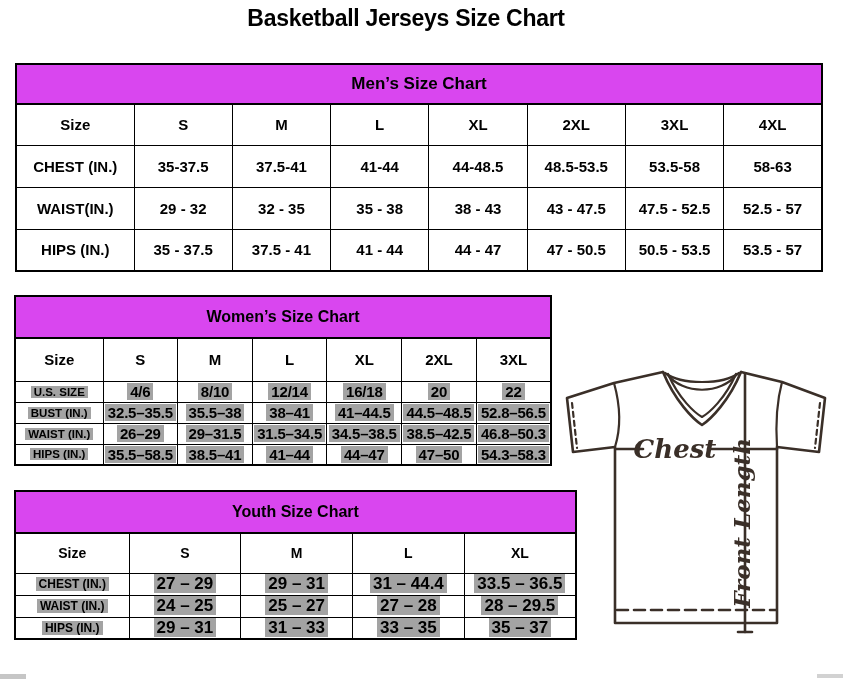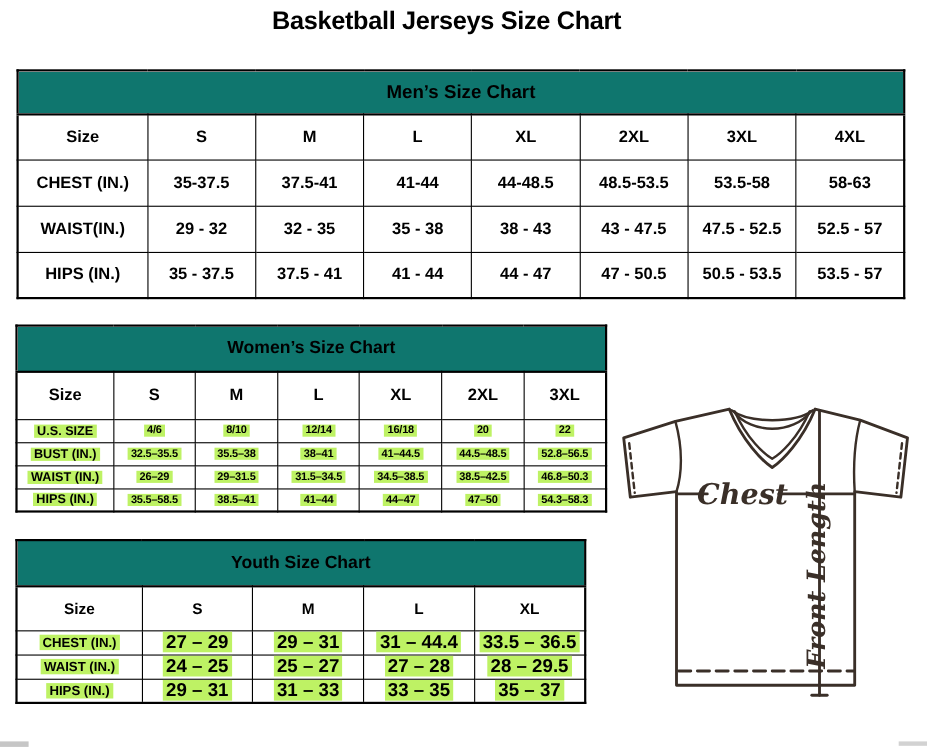--- a/index.html
+++ b/index.html
@@ -13,54 +13,54 @@
   }
   table.size-table{
     position:absolute;border-collapse:collapse;table-layout:fixed;
     border:2px solid #000;
   }
   .size-table th,.size-table td{
     border:1px solid #000;text-align:center;vertical-align:middle;
     font-weight:bold;padding:0;overflow:hidden;white-space:nowrap;
   }
   .size-table .title-cell{
-    background:#0f766e;border-bottom:2px solid #000;
+    background:#d946ef;border-bottom:2px solid #000;
   }
   
   .mens{left:15px;top:63px;width:808px;}
   .mens .title-row{height:40px;}
   .mens .title-cell{font-size:17px;}
   .mens .head-row{height:41px;}
   .mens .head-row th{font-size:15px;}
   .mens tr.data-row{height:42px;}
   .mens .row-label{font-size:15px;}
   .mens td{font-size:15px;}
   .mens col.label-col{width:118px;}
   
   .womens{left:14px;top:295px;width:538px;}
   .womens .title-row{height:42px;}
   .womens .title-cell{font-size:16px;}
   .womens .head-row{height:43px;}
   .womens .head-row th{font-size:15px;}
   .womens tr.data-row{height:21px;}
   .womens .row-label{font-size:11.5px;}
-  .womens td{font-size:10px;letter-spacing:-0.2px;}
+  .womens td{font-size:15px;letter-spacing:-0.2px;}
   .womens col.label-col{width:88px;}
   
-  .youth{left:14px;top:490px;width:519px;}
+  .youth{left:14px;top:490px;width:563px;}
   .youth .title-row{height:42px;}
   .youth .title-cell{font-size:16px;}
   .youth .head-row{height:40px;}
   .youth .head-row th{font-size:14px;}
   .youth tr.data-row{height:22px;}
   .youth .row-label{font-size:12px;}
   .youth td{font-size:17px;}
   .youth col.label-col{width:114px;}
   
-  .womens .hl,.youth .hl{background:#bef264;padding:0 3px;}
+  .womens .hl,.youth .hl{background:#a3a3a3;padding:0 3px;}
   .jersey-svg{position:absolute;left:557px;top:363px;width:286px;height:300px;}
   .scroll-frag{position:absolute;background:#cccccc;}
   .scroll-frag.left{left:0;top:674px;width:26px;height:5px;background:#c6c6c6;}
   .scroll-frag.right{left:817px;top:674px;width:26px;height:4px;background:#d2d2d2;}
 </style>
 </head>
 <body>
 
 <div class="page-title">Basketball Jerseys Size Chart</div>
 

